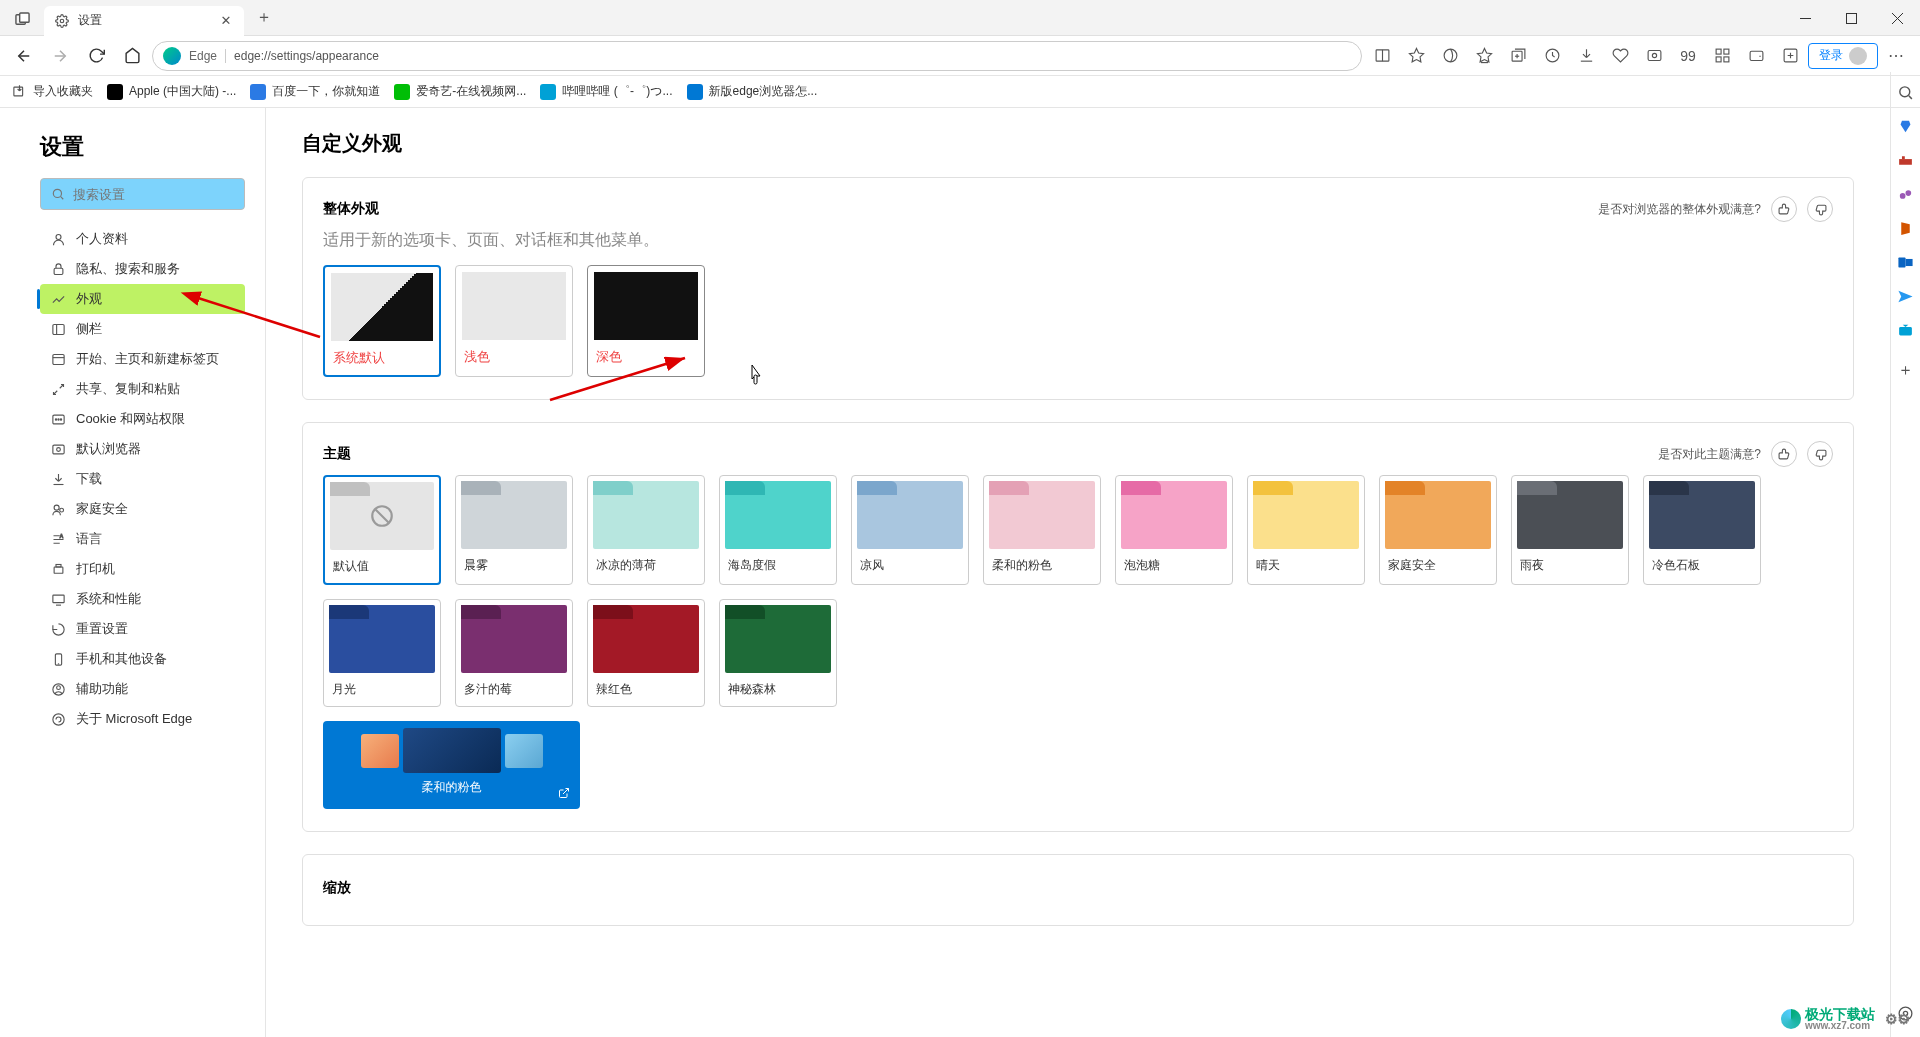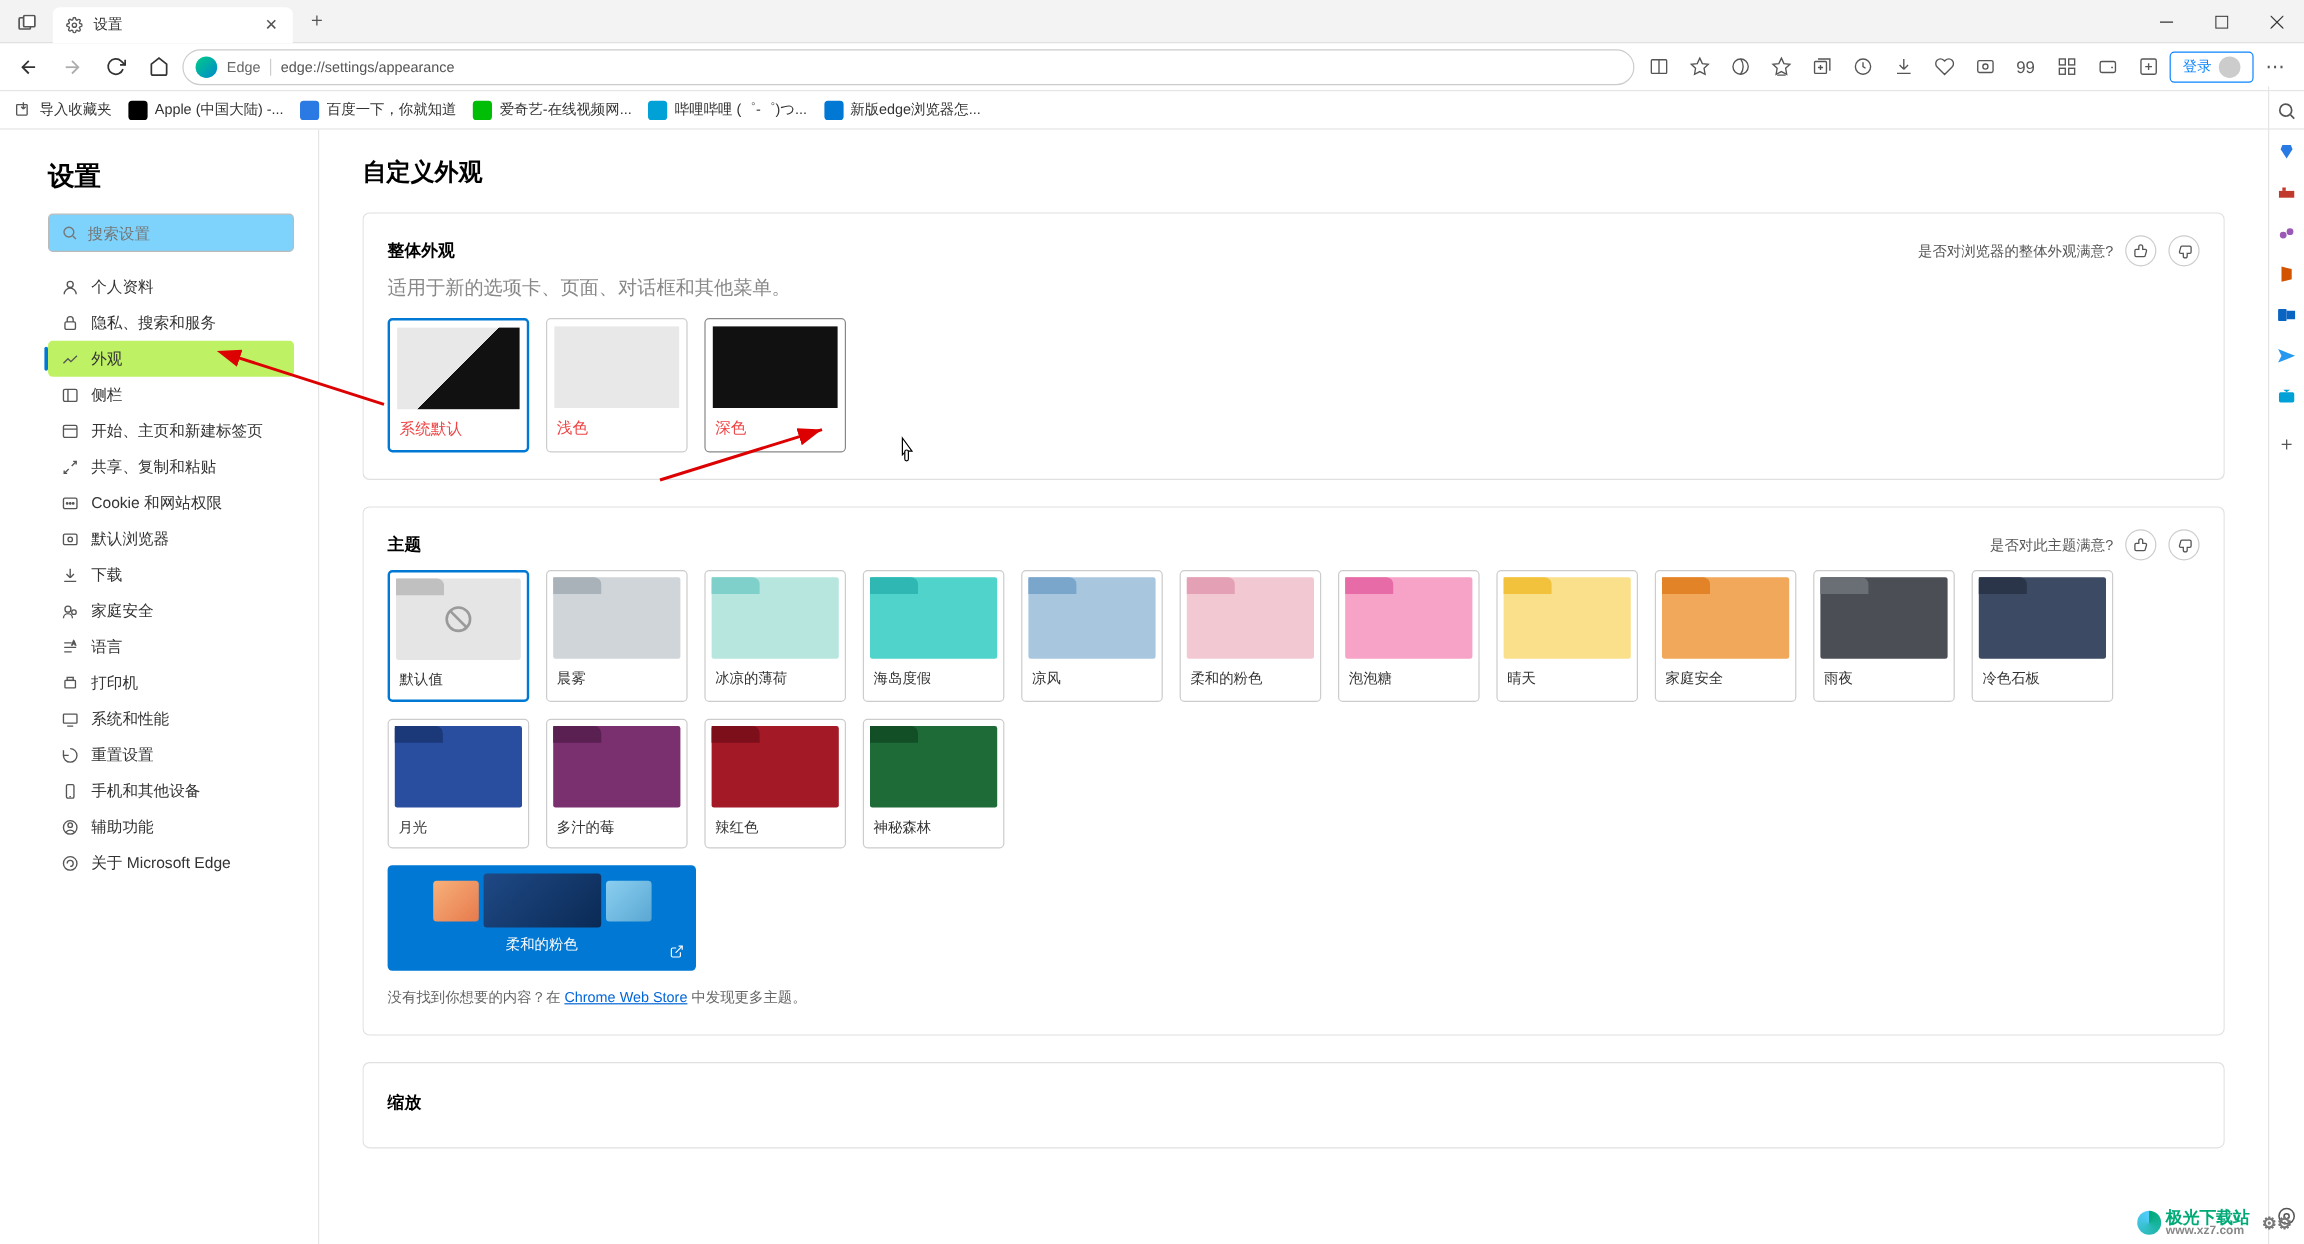--- a/index.html
+++ b/index.html
@@ -638,23 +638,20 @@
           <span class="dlabel">柔和的粉色</span>
           <span class="ext">
                 <svg width="12" height="12" viewBox="0 0 24 24" fill="none" stroke="#fff" stroke-width="2">
                   <path d="M18 13v6a2 2 0 0 1-2 2H5a2 2 0 0 1-2-2V8a2 2 0 0 1 2-2h6"></path>
                   <polyline points="15 3 21 3 21 9"></polyline>
                   <line x1="10" y1="14" x2="21" y2="3"></line>
                 </svg>
               </span>
         </div>
       </div>
-      <div class="chrome-note">
-        <span>没有找到你想要的内容？在 </span><a>Chrome Web Store</a><span> 中发现更多主题。</span>
-      </div>
     </div>
 
     <div class="zoom-card">
       <div class="section-mini-title">缩放</div>
     </div>
     <div style="height:40px;"></div>
     </div>
   </div>
 </div>
 

